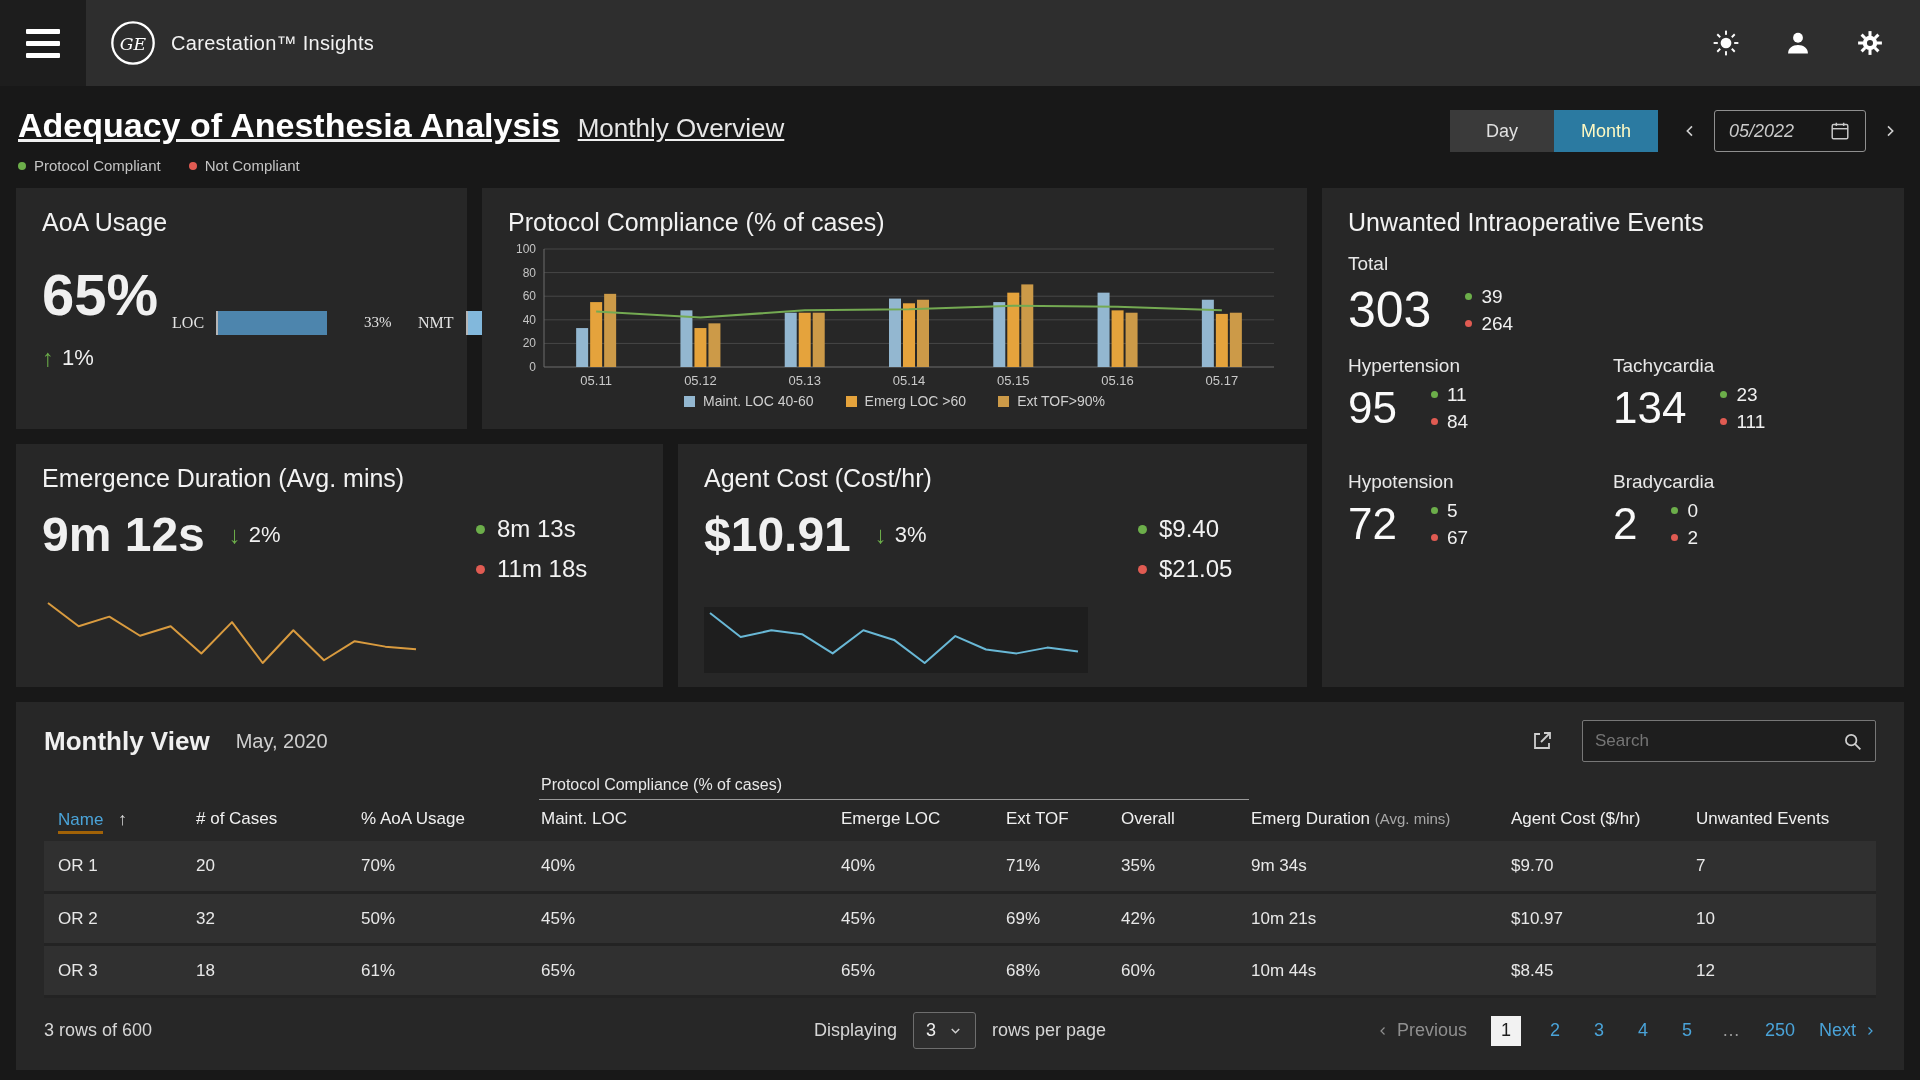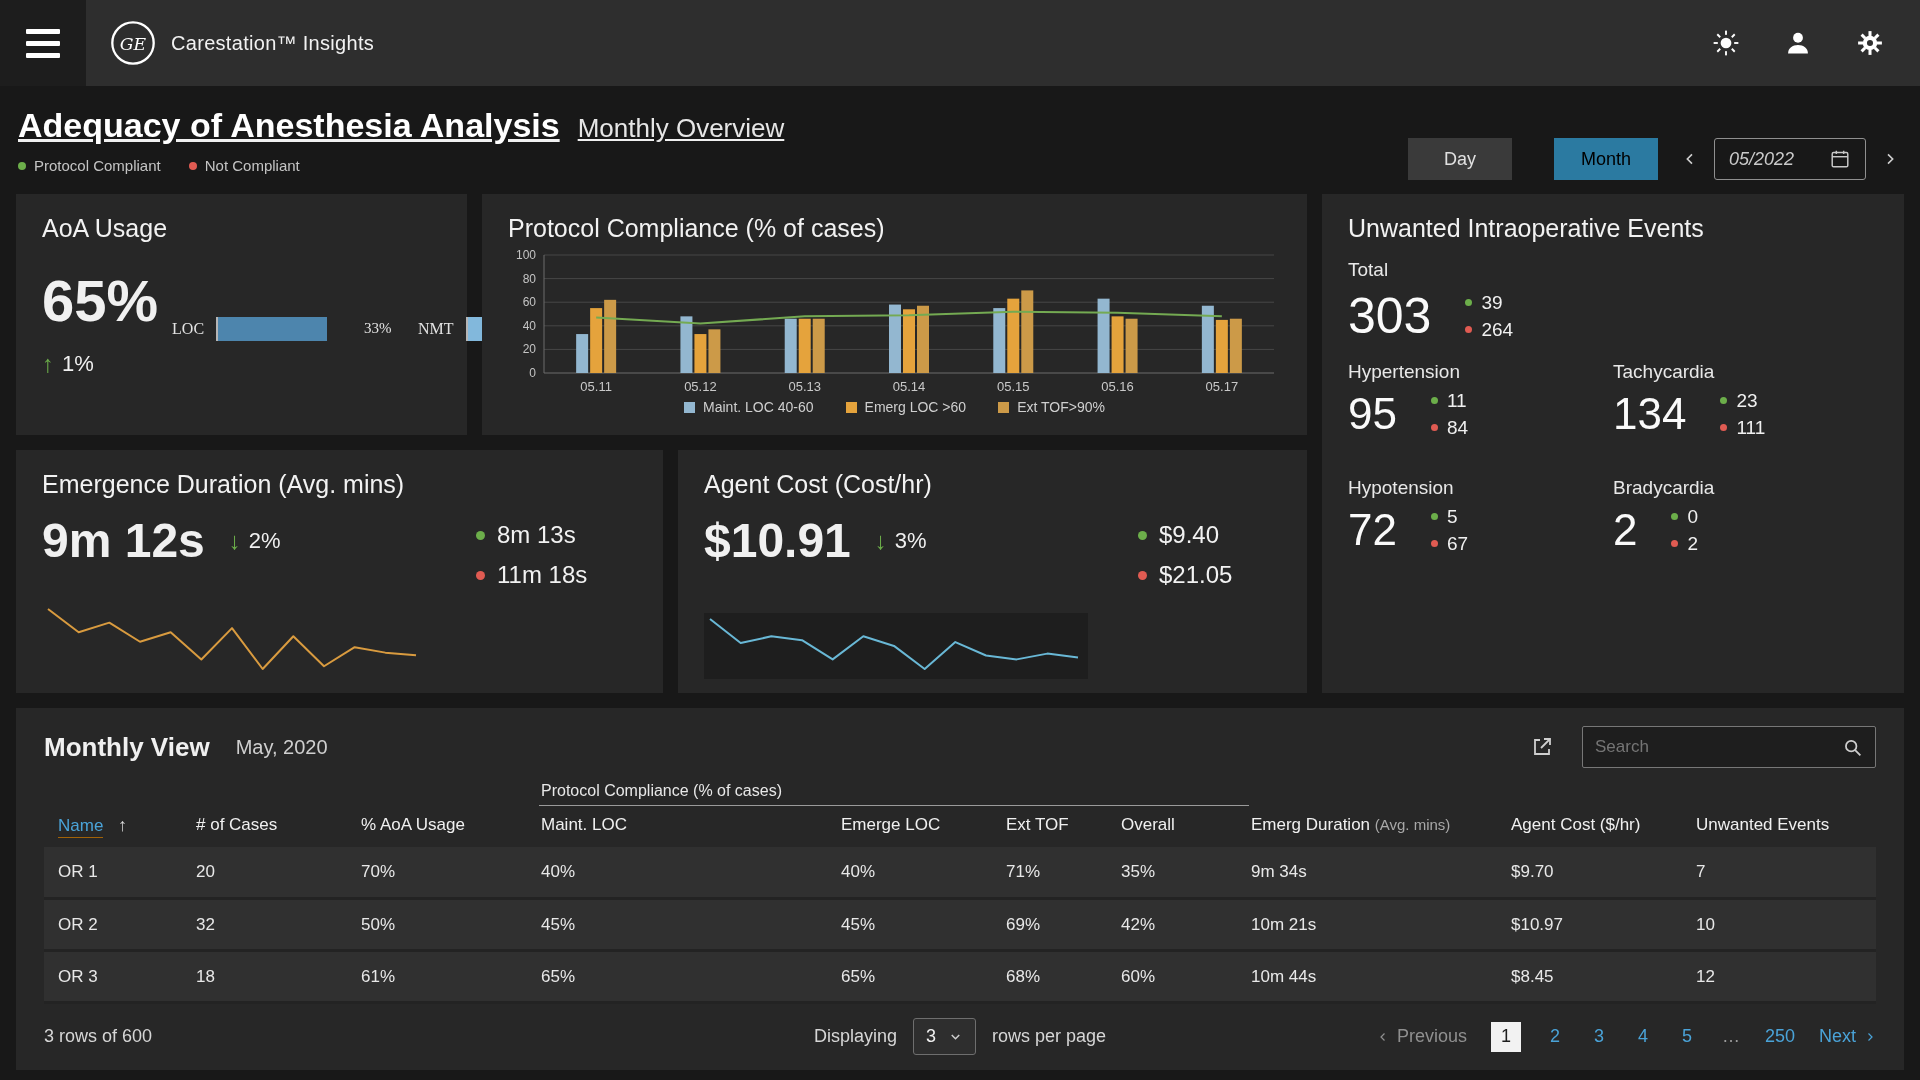--- a/index.html
+++ b/index.html
@@ -25,26 +25,26 @@
   .icon-btn svg { width:28px; height:28px; }
 
   
   .page-header { display:flex; align-items:flex-start; padding:20px 18px 14px 18px; flex:0 0 auto; }
   .title-row { display:flex; align-items:baseline; gap:18px;text-decoration:underline; }
   h1 { font-size:34px; font-weight:bold; color:#ffffff; }
   .subtitle { font-size:26px; font-weight:300; color:#e6e6e6; }
   .header-legend { display:flex; gap:28px; margin-top:12px; }
   .hl-item { display:flex; align-items:center; gap:8px; font-size:15px; color:#c4c4c4; }
   .dot { width:8px; height:8px; border-radius:50%; display:inline-block; flex:0 0 auto; }
-  .header-controls { margin-left:auto; display:flex; align-items:flex-end; gap:20px; margin-top:4px; }
+  .header-controls { margin-left:auto; display:flex; align-items:flex-start; gap:20px; margin-top:4px; }
   .toggle { display:flex; }
   .toggle button { width:104px; height:42px; border:none; font-size:18px; cursor:pointer; font-family:inherit; }
   .toggle .day { background:#3a3a3a; color:#e0e0e0; }
-  .toggle .month { background:#2b7aa1; color:#000000;margin-left:42px; }
-  .date-nav { display:flex; align-items:center; gap:12px;margin-top:28px; }
+  .toggle .month { background:#2b7aa1; color:#fef9c3; }
+  .date-nav { display:flex; align-items:center; gap:12px; }
   .chev-btn { background:none; border:none; cursor:pointer; padding:4px; display:flex; color:#cfcfcf; }
   .chev-btn svg { width:16px; height:24px; }
   .date-box { display:flex; align-items:center; gap:14px; border:1px solid #8f8f8f; border-radius:3px;
     height:42px; padding:0 14px; }
   .date-box input { background:transparent; border:none; outline:none; color:#c9c9c9;
     font-size:18px; font-style:italic; width:86px; font-family:inherit; }
   .date-box svg { width:22px; height:22px; }
 
   
   .cards { display:grid; grid-template-columns:1fr 582px; gap:15px; padding:0 16px; flex:0 0 auto; }
@@ -113,21 +113,21 @@
     color:#e0e0e0; font-size:17px; font-family:inherit; }
   .search-box svg { width:21px; height:21px; }
 
   table { width:100%; border-collapse:collapse; margin-top:14px; }
   th.group { font-size:16px; font-weight:400; color:#e8e8e8; text-align:left;
     border-bottom:1px solid #9a9a9a; padding:0 0 5px 2px; }
   .head-row th { text-align:left; font-size:17px; font-weight:400; color:#f0f0f0;
     padding:9px 8px 11px 2px; white-space:nowrap; }
   .head-row th:first-child { padding-left:14px; }
   th .sub { color:#a8a8a8; font-size:15px; }
-  .name-th .col-label { color:#4aa3d8; border-bottom:1px solid #a16207; padding-bottom:2px; }
+  .name-th .col-label { color:#4aa3d8; border-bottom:3px solid #a16207; padding-bottom:2px; }
   .sort-arrow { margin-left:10px; color:#d8d8d8; font-size:18px; }
   tbody tr { background:#303030; border-bottom:3px solid #232323; }
   tbody td { height:52px; padding:0 8px 0 2px; font-size:17px; color:#e8e8e8; }
   tbody td:first-child { padding-left:14px; }
 
   .table-footer { display:flex; align-items:center; margin-top:14px; font-size:18px; color:#d6d6d6; }
   .tf-left { flex:1; }
   .tf-center { display:flex; align-items:center; gap:16px; }
   .select-box { display:flex; align-items:center; gap:12px; background:#2e2e2e;
     border:1px solid #6e6e6e; border-radius:3px; padding:7px 12px; cursor:pointer;

